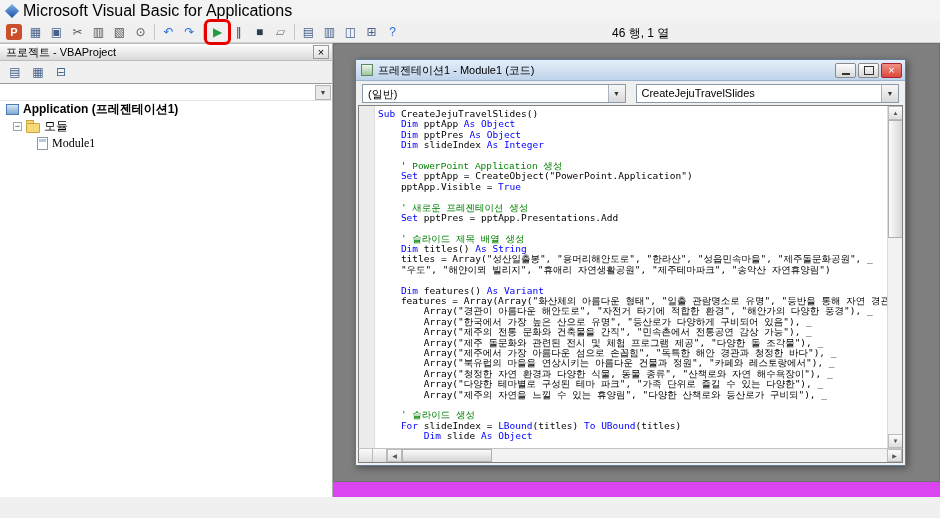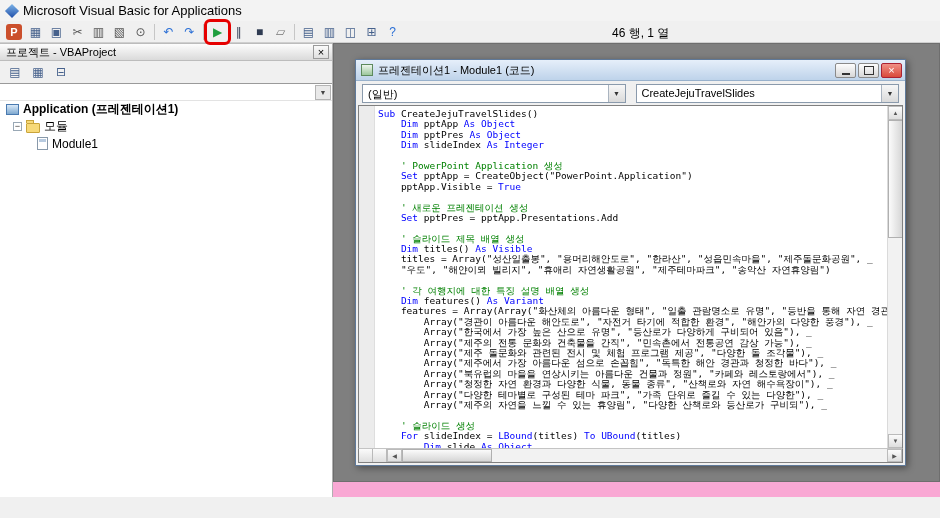--- a/index.html
+++ b/index.html
@@ -3,21 +3,21 @@
 <meta charset="utf-8">
 <style>
   * { margin:0; padding:0; box-sizing:border-box; }
   body { background:#ffffff; }
   .app { position:relative; width:940px; height:518px; background:#f0f0f0;
          font-family:"Liberation Sans","DejaVu Sans",sans-serif; font-size:12px; color:#000; overflow:hidden; }
 
   
   .titlebar { height:21px; display:flex; align-items:center; gap:6px; padding-left:7px; background:#f3f3f3; }
   .app-ico { width:10px; height:10px; background:linear-gradient(135deg,#7db4e8,#1f4ea8); transform:rotate(45deg); }
-  .title-text { font-size:13px; }
+  .title-text { font-size:16px; }
 
   .menubar { height:21px; display:flex; align-items:center; padding-left:2px; }
   .menu-item { padding:3px 7px; cursor:default; }
 
   .toolbar { height:22px; display:flex; align-items:center; padding-left:5px; border-bottom:1px solid #cfcfcf; position:relative; }
   .tool { width:19px; height:18px; display:flex; align-items:center; justify-content:center; font-size:12px; margin:0 1px; border-radius:2px; }
   .tool.hl { outline:3px solid #e60000; outline-offset:1px; }
   .sep { width:1px; height:16px; background:#c6c6c6; margin:0 3px; }
   .status { position:absolute; left:612px; top:4px; font-size:12px; }
 
@@ -30,32 +30,32 @@
   .pp-close { width:16px; height:14px; display:flex; align-items:center; justify-content:center; border:1px solid #9a9a9a;
               background:linear-gradient(#fafafa,#e0e0e0); font-size:11px; line-height:11px; cursor:default; }
   .pp-tools { height:22px; display:flex; align-items:center; gap:3px; padding-left:5px; }
   .pp-tool { width:20px; height:18px; display:flex; align-items:center; justify-content:center; font-size:12px; color:#46618c; }
   .pp-tree { flex:1; background:#ffffff; border-top:1px solid #9a9a9a; font-size:12px; overflow:hidden; }
   .pp-scrollstrip { height:17px; border-bottom:1px solid #e3e3e3; display:flex; justify-content:flex-end; align-items:center; padding-right:1px; }
   .pp-dd { width:16px; height:15px; background:#e9e9e9; border:1px solid #b4b4b4; font-size:7px; color:#444;
            display:flex; align-items:center; justify-content:center; }
   .tree-row { height:17px; display:flex; align-items:center; gap:4px; padding-left:6px; white-space:nowrap; }
   .tree-row.lvl1 { padding-left:13px; }
-  .tree-row.lvl2 { padding-left:37px; }
+  .tree-row.lvl2 { padding-left:37px;font-family:Liberation Serif, serif; }
   .expand-box { width:9px; height:9px; border:1px solid #99a8b5; background:#fff; font-size:9px; line-height:7px;
                 display:inline-flex; align-items:center; justify-content:center; color:#333; }
   .proj-ico { width:13px; height:11px; background:linear-gradient(#d9e9f8,#7fa9d0); border:1px solid #4a7ab0; }
   .folder-ico { width:14px; height:10px; background:#f7d978; border:1px solid #c9a43a; border-radius:1px; position:relative; margin-top:2px; }
   .folder-ico::before { content:""; position:absolute; top:-4px; left:-1px; width:6px; height:2px; background:#f7d978;
                         border:1px solid #c9a43a; border-bottom:none; }
   .module-ico { width:11px; height:13px; background:#fff; border:1px solid #8899aa; position:relative; }
   .module-ico::before { content:""; position:absolute; top:1px; left:1px; right:1px; height:3px; background:#b8cbe0; }
 
   
-  .mdi { flex:1; position:relative; background:#f9a8d4; }
+  .mdi { flex:1; position:relative; background:#d946ef; }
   .mdi-inner { position:absolute; top:0; left:0; right:0; bottom:15px; background:#7f7f7f; border:1px solid #6e6e6e; overflow:hidden; }
 
   .code-window { position:absolute; left:21px; top:15px; width:551px; height:407px; background:#f0f0f0;
                  border:1px solid #5f7999; box-shadow:2px 2px 7px rgba(0,0,0,.4); display:flex; flex-direction:column; }
   .cw-titlebar { height:21px; background:linear-gradient(#e6effa,#bed3ea); display:flex; align-items:center; gap:5px;
                  padding:0 3px 0 5px; border-bottom:1px solid #98b1cc; flex:0 0 auto; }
   .cw-ico { width:12px; height:12px; background:linear-gradient(#eef6ee,#9cc79c); border:1px solid #5d8a5d; }
   .cw-title { flex:1; font-size:11px; }
   .cw-btns { display:flex; gap:2px; }
   .cwb { width:21px; height:15px; display:flex; align-items:center; justify-content:center; border:1px solid #8a8a8a;
@@ -183,33 +183,32 @@
           </div>
 
           <div class="cw-body">
             <div class="code-margin"></div>
             <div class="code-text" id="code-text">
                 <div class="code-line"><span style="color: rgb(0, 0, 255);">Sub</span><span style="color: rgb(0, 0, 0);"> CreateJejuTravelSlides()</span></div>
                 <div class="code-line"><span style="color: rgb(0, 0, 0);">    </span><span style="color: rgb(0, 0, 255);">Dim</span><span style="color: rgb(0, 0, 0);"> pptApp </span><span style="color: rgb(0, 0, 255);">As</span><span style="color: rgb(0, 0, 0);"> </span><span style="color: rgb(0, 0, 255);">Object</span></div>
                 <div class="code-line"><span style="color: rgb(0, 0, 0);">    </span><span style="color: rgb(0, 0, 255);">Dim</span><span style="color: rgb(0, 0, 0);"> pptPres </span><span style="color: rgb(0, 0, 255);">As</span><span style="color: rgb(0, 0, 0);"> </span><span style="color: rgb(0, 0, 255);">Object</span></div>
                 <div class="code-line"><span style="color: rgb(0, 0, 0);">    </span><span style="color: rgb(0, 0, 255);">Dim</span><span style="color: rgb(0, 0, 0);"> slideIndex </span><span style="color: rgb(0, 0, 255);">As</span><span style="color: rgb(0, 0, 0);"> </span><span style="color: rgb(0, 0, 255);">Integer</span></div>
                 <div class="code-line">&nbsp;</div>
-                <div class="code-line"><span style="color: rgb(0, 128, 0);">    ' PowerPoint Application 생성</span></div>
+                <div class="code-line"><span style="color: rgb(0, 128, 0); font-family: Liberation Mono, monospace;">    ' PowerPoint Application 생성</span></div>
                 <div class="code-line"><span style="color: rgb(0, 0, 0);">    </span><span style="color: rgb(0, 0, 255);">Set</span><span style="color: rgb(0, 0, 0);"> pptApp = CreateObject("PowerPoint.Application")</span></div>
                 <div class="code-line"><span style="color: rgb(0, 0, 0);">    pptApp.Visible = </span><span style="color: rgb(0, 0, 255);">True</span></div>
                 <div class="code-line">&nbsp;</div>
                 <div class="code-line"><span style="color: rgb(0, 128, 0);">    ' 새로운 프레젠테이션 생성</span></div>
                 <div class="code-line"><span style="color: rgb(0, 0, 0);">    </span><span style="color: rgb(0, 0, 255);">Set</span><span style="color: rgb(0, 0, 0);"> pptPres = pptApp.Presentations.Add</span></div>
                 <div class="code-line">&nbsp;</div>
                 <div class="code-line"><span style="color: rgb(0, 128, 0);">    ' 슬라이드 제목 배열 생성</span></div>
-                <div class="code-line"><span style="color: rgb(0, 0, 0);">    </span><span style="color: rgb(0, 0, 255);">Dim</span><span style="color: rgb(0, 0, 0);"> titles() </span><span style="color: rgb(0, 0, 255);">As</span><span style="color: rgb(0, 0, 0);"> </span><span style="color: rgb(0, 0, 255);">Visible</span></div>
+                <div class="code-line"><span style="color: rgb(0, 0, 0);">    </span><span style="color: rgb(0, 0, 255);">Dim</span><span style="color: rgb(0, 0, 0);"> titles() </span><span style="color: rgb(0, 0, 255);">As</span><span style="color: rgb(0, 0, 0);"> </span><span style="color: rgb(0, 0, 255);">String</span></div>
                 <div class="code-line"><span style="color: rgb(0, 0, 0);">    titles = Array("성산일출봉", "용머리해안도로", "한라산", "성읍민속마을", "제주돌문화공원", _</span></div>
                 <div class="code-line"><span style="color: rgb(0, 0, 0);">    "우도", "해얀이뫼 빌리지", "휴애리 자연생활공원", "제주테마파크", "송악산 자연휴양림")</span></div>
                 <div class="code-line">&nbsp;</div>
-                <div class="code-line"><span style="color: rgb(0, 128, 0);">    ' 각 여행지에 대한 특징 설명 배열 생성</span></div>
                 <div class="code-line"><span style="color: rgb(0, 0, 0);">    </span><span style="color: rgb(0, 0, 255);">Dim</span><span style="color: rgb(0, 0, 0);"> features() </span><span style="color: rgb(0, 0, 255);">As</span><span style="color: rgb(0, 0, 0);"> </span><span style="color: rgb(0, 0, 255);">Variant</span></div>
                 <div class="code-line"><span style="color: rgb(0, 0, 0);">    features = Array(Array("화산체의 아름다운 형태", "일출 관람명소로 유명", "등반을 통해 자연 경관"), _</span></div>
                 <div class="code-line"><span style="color: rgb(0, 0, 0);">        Array("경관이 아름다운 해안도로", "자전거 타기에 적합한 환경", "해안가의 다양한 풍경"), _</span></div>
                 <div class="code-line"><span style="color: rgb(0, 0, 0);">        Array("한국에서 가장 높은 산으로 유명", "등산로가 다양하게 구비되어 있음"), _</span></div>
                 <div class="code-line"><span style="color: rgb(0, 0, 0);">        Array("제주의 전통 문화와 건축물을 간직", "민속촌에서 전통공연 감상 가능"), _</span></div>
                 <div class="code-line"><span style="color: rgb(0, 0, 0);">        Array("제주 돌문화와 관련된 전시 및 체험 프로그램 제공", "다양한 돌 조각물"), _</span></div>
                 <div class="code-line"><span style="color: rgb(0, 0, 0);">        Array("제주에서 가장 아름다운 섬으로 손꼽힘", "독특한 해안 경관과 청정한 바다"), _</span></div>
                 <div class="code-line"><span style="color: rgb(0, 0, 0);">        Array("북유럽의 마을을 연상시키는 아름다운 건물과 정원", "카페와 레스토랑에서"), _</span></div>
                 <div class="code-line"><span style="color: rgb(0, 0, 0);">        Array("청정한 자연 환경과 다양한 식물, 동물 종류", "산책로와 자연 해수욕장이"), _</span></div>
                 <div class="code-line"><span style="color: rgb(0, 0, 0);">        Array("다양한 테마별로 구성된 테마 파크", "가족 단위로 즐길 수 있는 다양한"), _</span></div>

